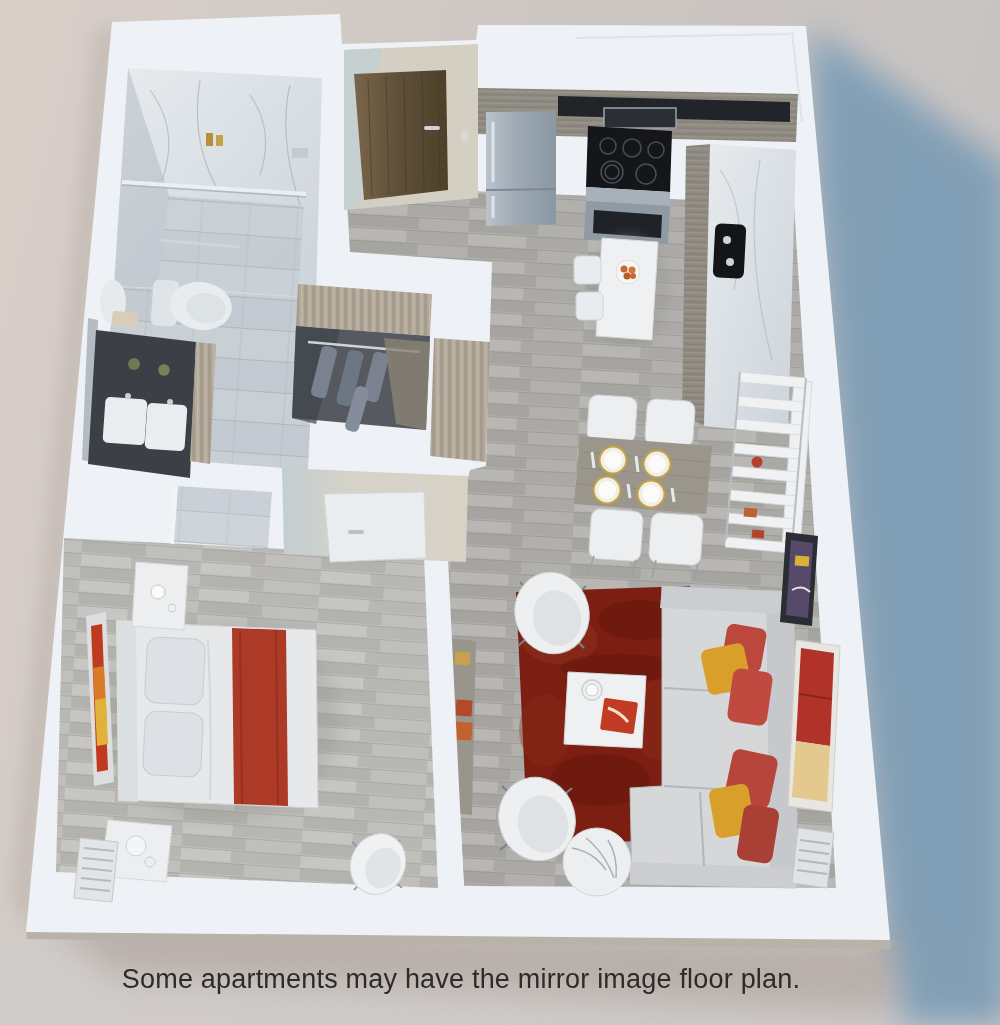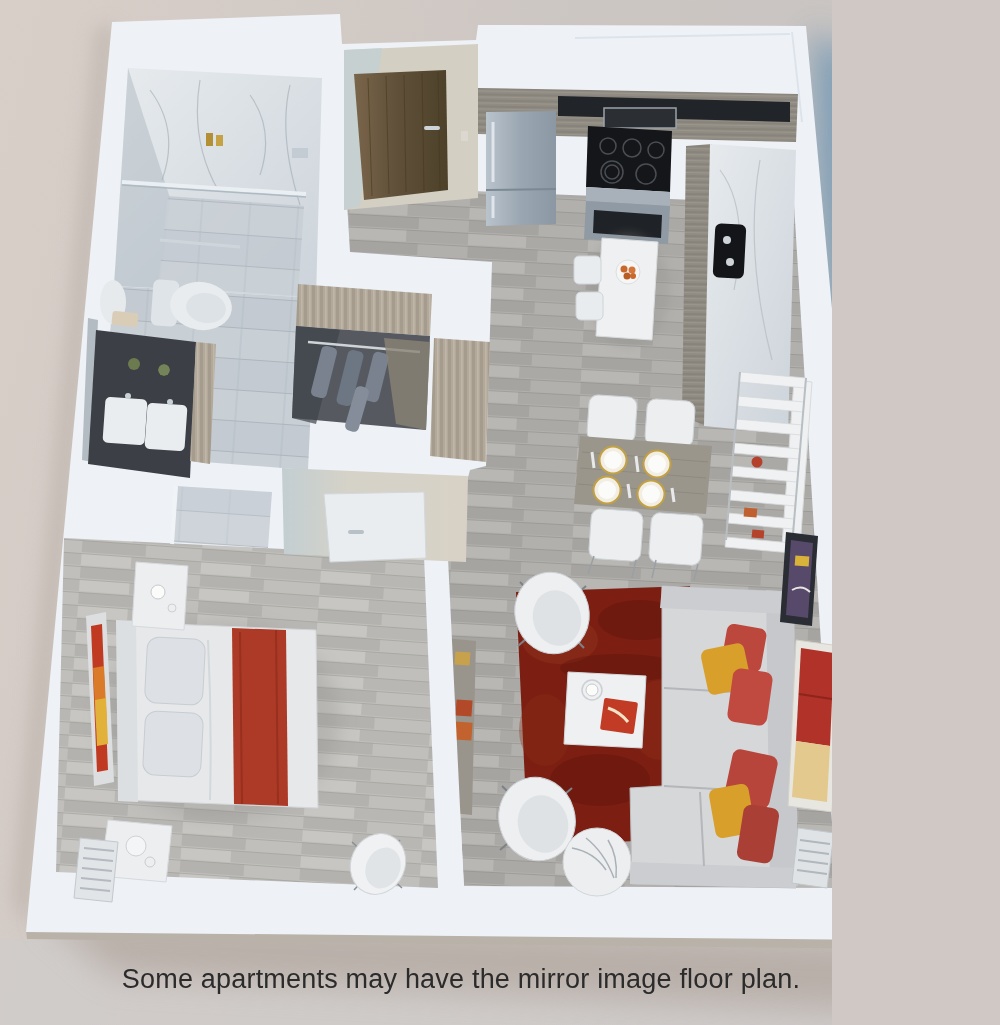--- a/index.html
+++ b/index.html
@@ -1,16 +1,16 @@
 <!DOCTYPE html>
 <html><head>
 <meta charset="utf-8">
 <style>
   html,body{margin:0;padding:0;background:#cfc8c4;}
-  .stage{position:relative;width:832px;height:1025px;overflow:hidden;
+  .stage{position:relative;width:1000px;height:1025px;overflow:hidden;
          font-family:"Liberation Sans", sans-serif;}
   .stage svg{position:absolute;left:0;top:0;}
   .caption{position:absolute;left:0;top:964px;width:1000px;box-sizing:border-box;
            padding-right:78px;text-align:center;font-size:27px;letter-spacing:.2px;
            color:#2b2b2b;}
 </style>
 </head>
 <body>
 
 <div class="stage">

